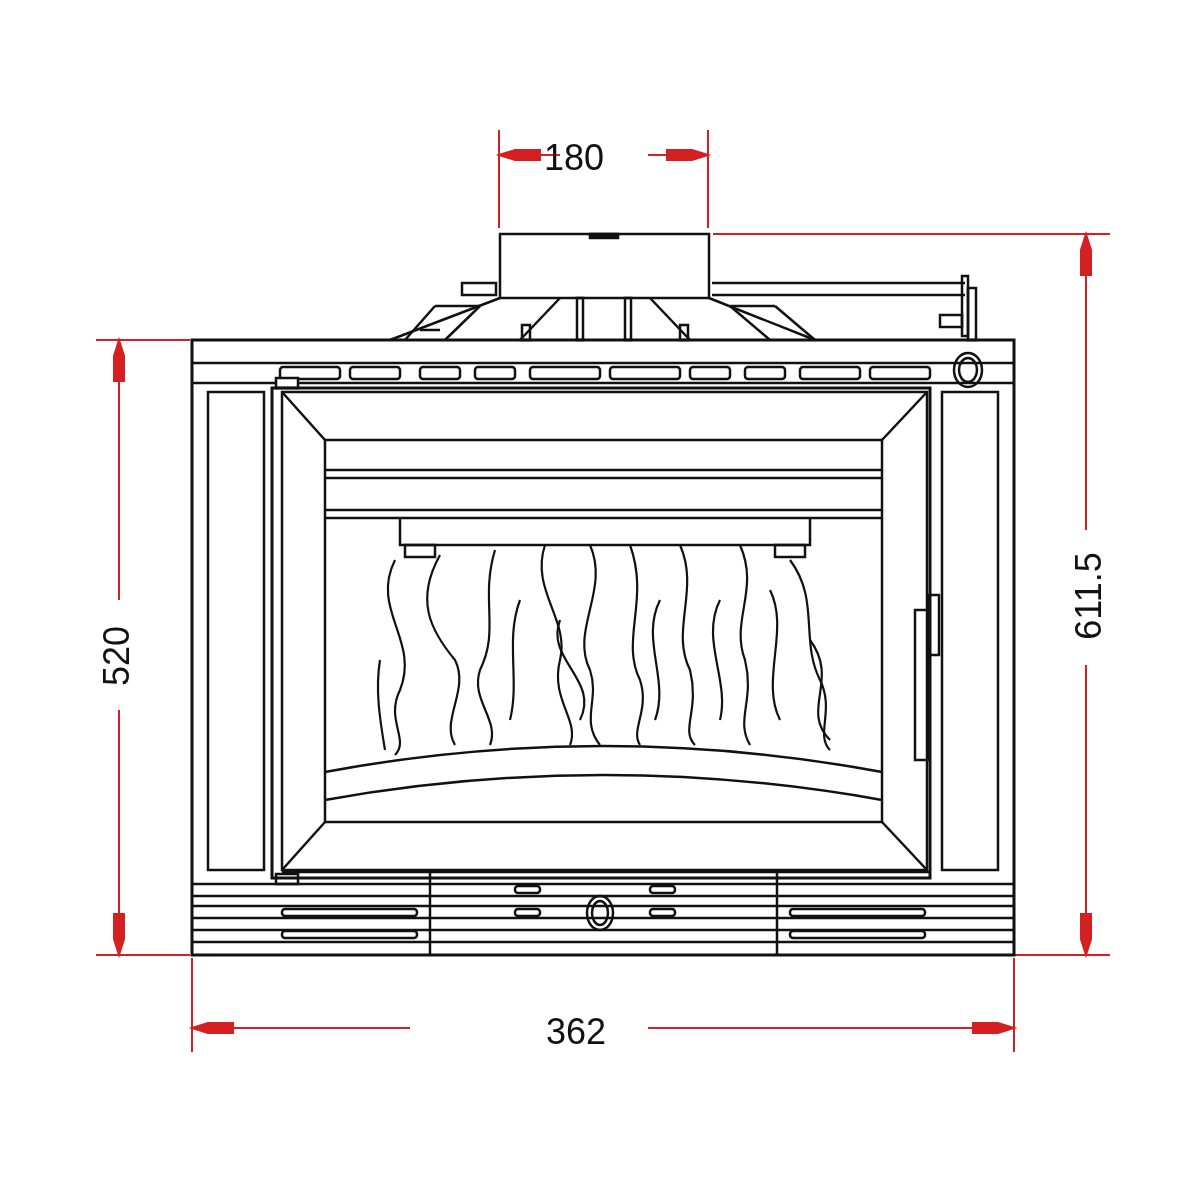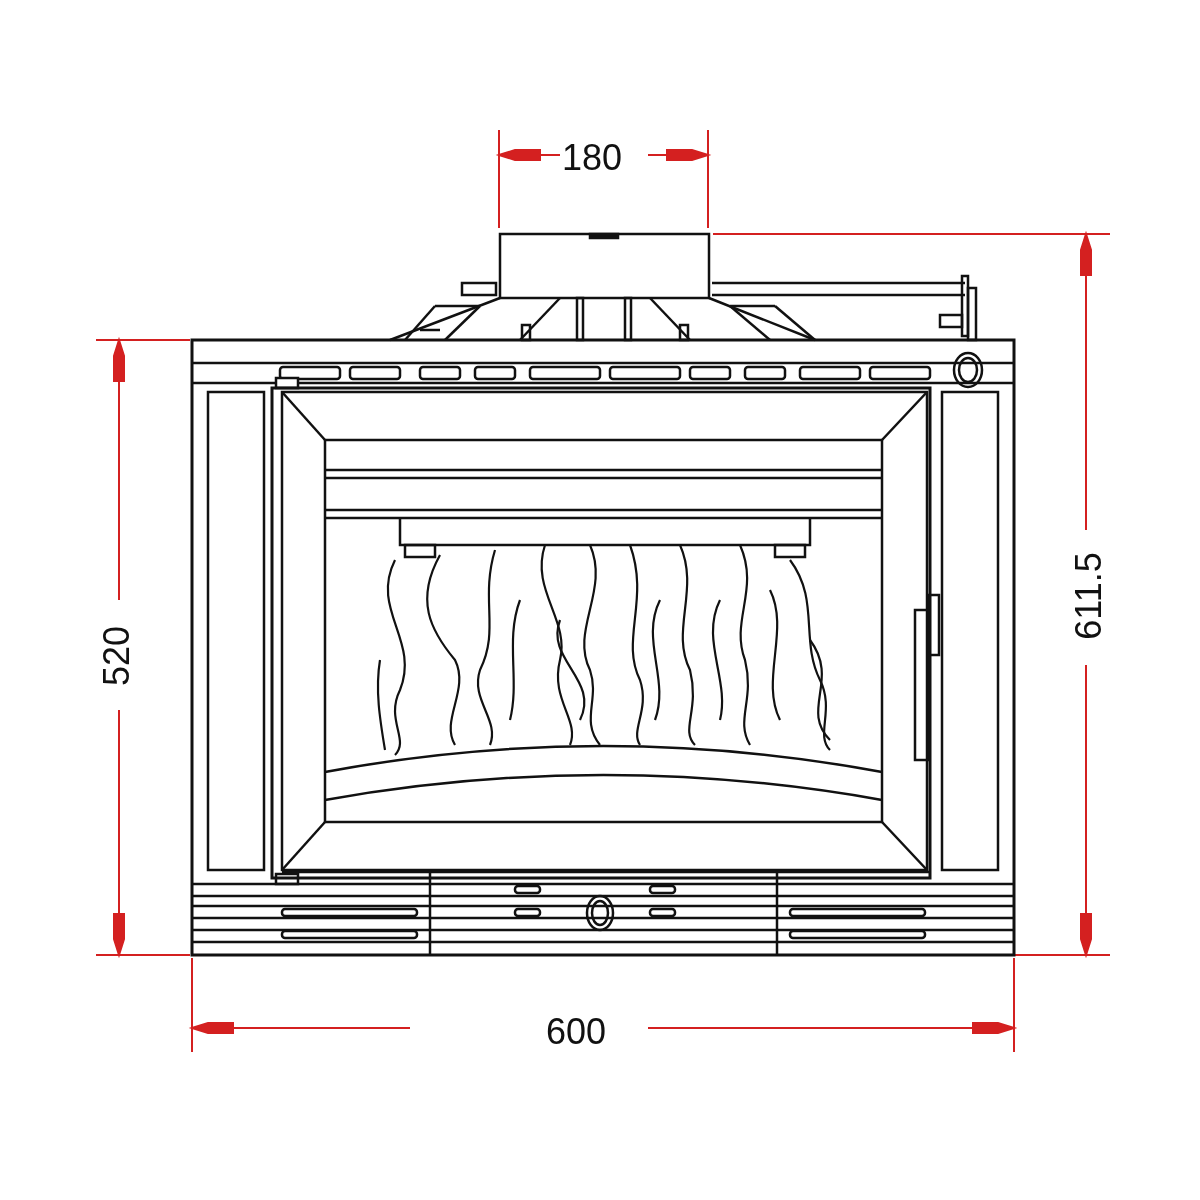--- a/index.html
+++ b/index.html
@@ -174,16 +174,16 @@
       <rect x="515" y="909" width="25" height="7" rx="3"></rect>
       <rect x="650" y="909" width="25" height="7" rx="3"></rect>
     </g>
     <g>
       <ellipse cx="600" cy="913" rx="13" ry="17"></ellipse>
       <ellipse cx="600" cy="913" rx="8" ry="12"></ellipse>
     </g>
   </g>
 </svg>
 
-<div class="dim-label" style="left:562px; top:140px;">180</div>
-<div class="dim-label" style="left:546px; top:1014px;">600</div>
+<div class="dim-label" style="left:544px; top:140px;">180</div>
+<div class="dim-label" style="left:546px; top:1014px;">362</div>
 <div class="dim-label vert" style="left:87px; top:638px;">520</div>
 <div class="dim-label vert" style="left:1045px; top:578px;">611.5</div>
 
 </body></html>

